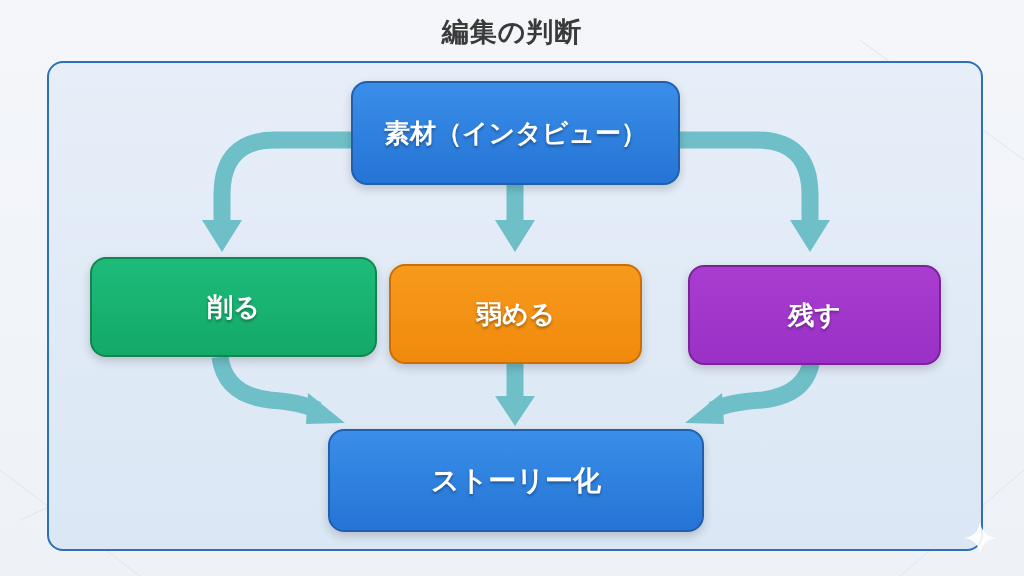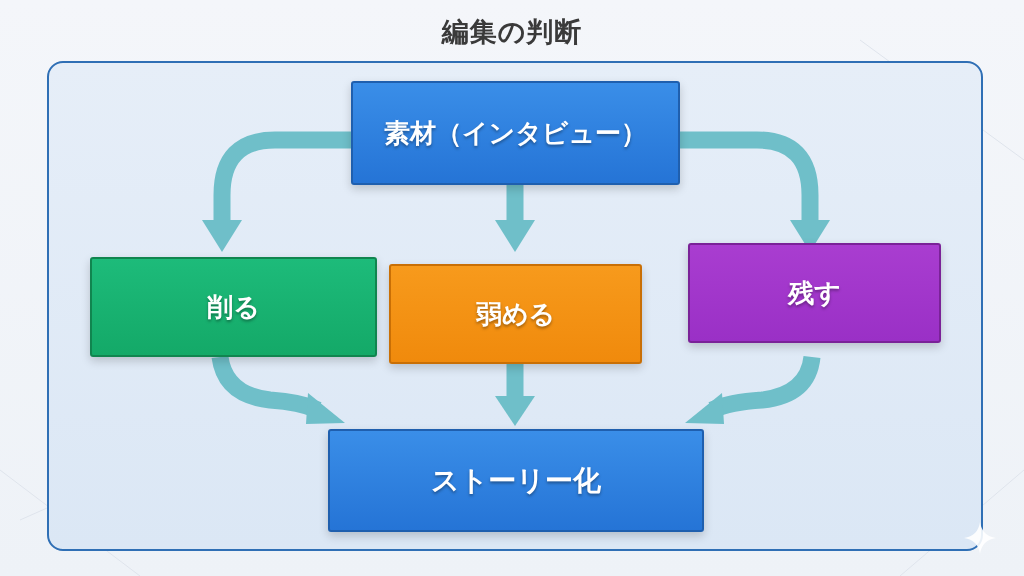--- a/index.html
+++ b/index.html
@@ -13,33 +13,33 @@
     position: absolute; left: 0; top: 14px; width: 1024px; text-align: center;
     font-size: 27px; font-weight: bold; color: #3a3a3a; letter-spacing: 1px;
   }
   .panel {
     position: absolute; left: 47px; top: 61px; width: 936px; height: 490px;
     box-sizing: border-box; border: 2px solid #2f6fb5; border-radius: 16px;
     background: linear-gradient(180deg, #e6eef8 0%, #dbe7f5 100%);
   }
   .arrows { position: absolute; left: 0; top: 0; width: 1024px; height: 576px; }
   .node {
-    position: absolute; box-sizing: border-box; border-radius: 3px;
+    position: absolute; box-sizing: border-box; border-radius: 16px;
     display: flex; align-items: center; justify-content: center;
     color: #ffffff; font-weight: bold; font-size: 26px;
     text-shadow: 0 2px 3px rgba(0,0,0,0.35);
     box-shadow: 0 4px 10px rgba(0,0,0,0.18);
   }
   .node-source { left: 351px; top: 81px; width: 329px; height: 104px;
     background: linear-gradient(180deg, #3a8ee8 0%, #2574d6 100%); border: 2px solid #1f5fae; }
   .node-cut { left: 90px; top: 257px; width: 287px; height: 100px;
     background: linear-gradient(180deg, #1dbb7a 0%, #14a968 100%); border: 2px solid #10854f; }
   .node-weaken { left: 389px; top: 264px; width: 253px; height: 100px;
     background: linear-gradient(180deg, #f79a1c 0%, #f08a0c 100%); border: 2px solid #c96f05; }
-  .node-keep { left: 688px; top: 243px; width: 253px; height: 100px;
+  .node-keep { left: 688px; top: 265px; width: 253px; height: 100px;
     background: linear-gradient(180deg, #a93dd0 0%, #9a30c6 100%); border: 2px solid #7a2298; }
   .node-story { left: 328px; top: 429px; width: 376px; height: 103px;
     background: linear-gradient(180deg, #3a8ee8 0%, #2574d6 100%); border: 2px solid #1f5fae;
     font-size: 28px; }
   .sparkle { position: absolute; left: 962px; top: 520px; width: 36px; height: 36px; }
 </style>
 </head>
 <body>
 
 <svg class="bg-lines" viewBox="0 0 1024 576">

